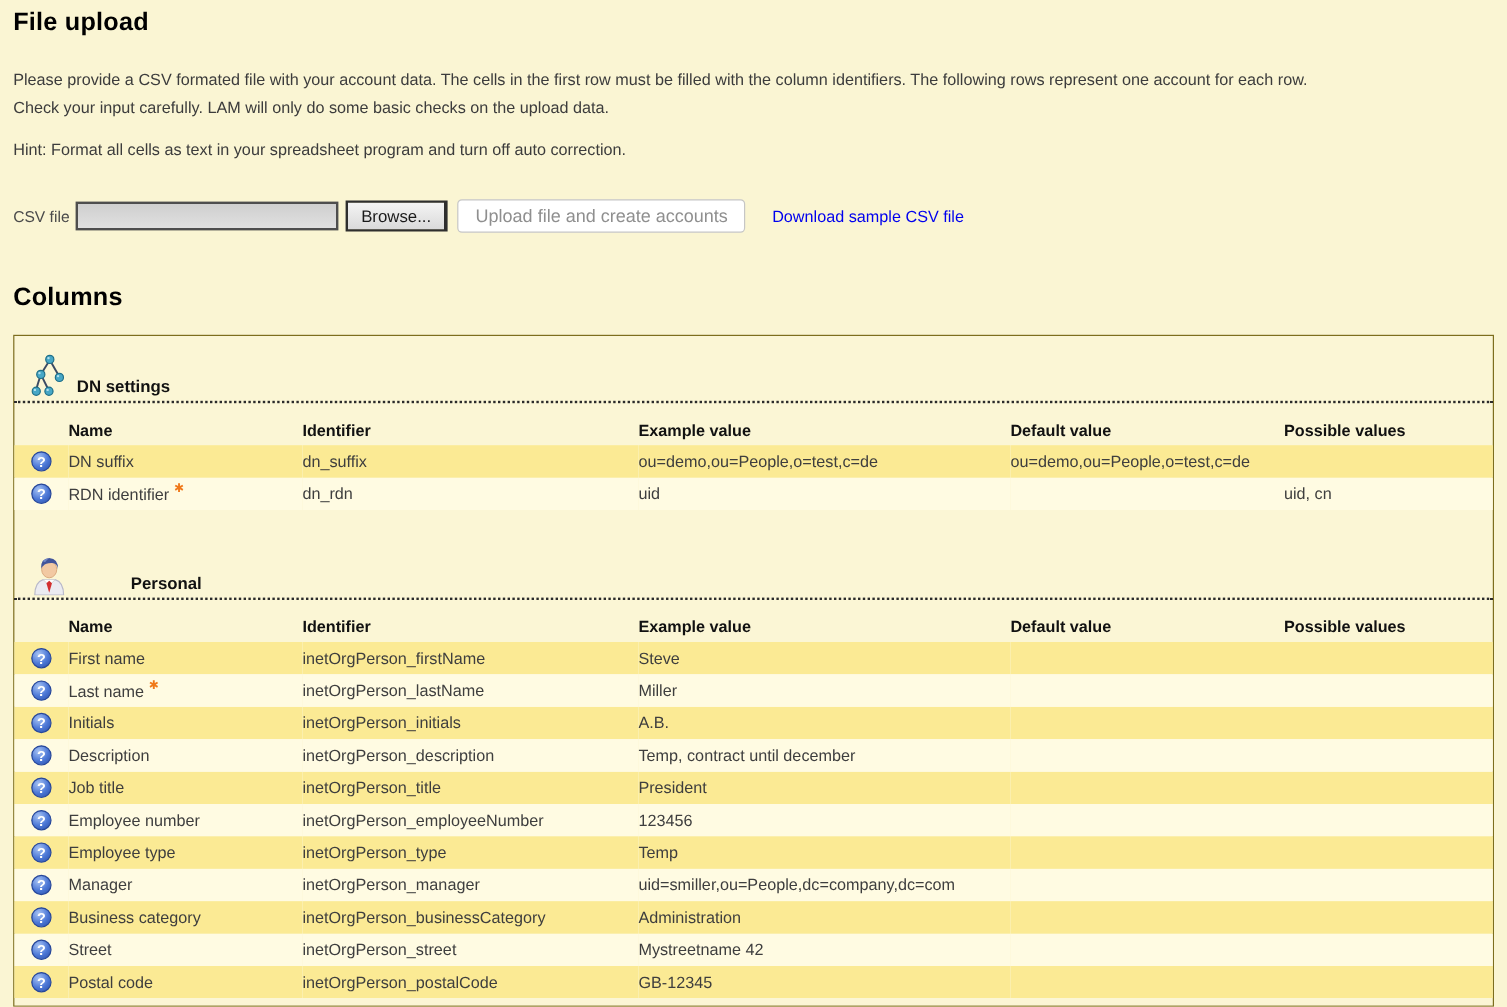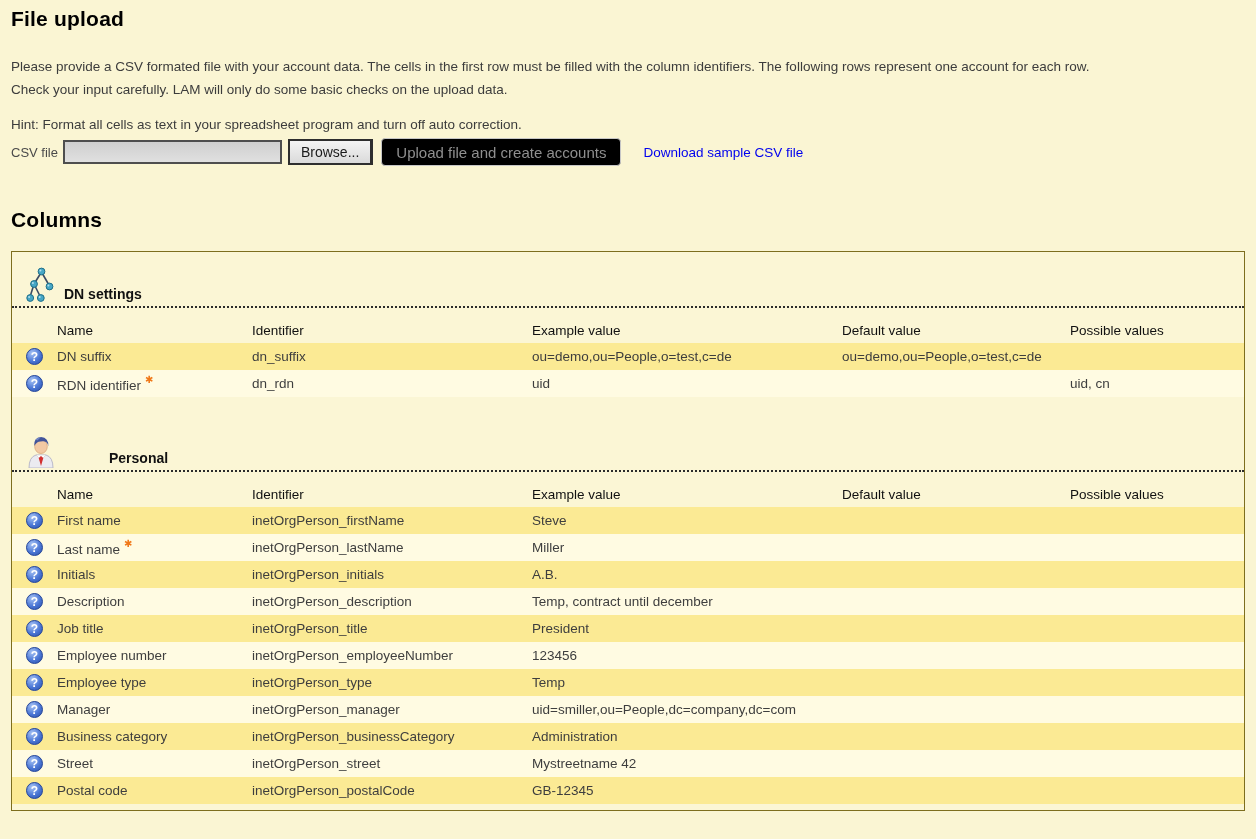--- a/index.html
+++ b/index.html
@@ -11,40 +11,40 @@
   }
   .page { padding: 0 11px; }
 
   h1.pg-title { font-size: 21px; font-weight: bold; color: #000; letter-spacing: 0.2px; }
   #file-upload-title { padding-top: 7px; }
   #columns-title { padding-top: 41px; }
 
   .intro { margin-top: 24px; font-size: 13.5px; line-height: 23px; color: #3c3c3c; }
   .hint  { margin-top: 12px; font-size: 13.5px; line-height: 23px; color: #3c3c3c; }
 
-  .csv-row { margin-top: 1px; display: flex; align-items: center; height: 30px; }
+  .csv-row { margin-top: 29px; display: flex; align-items: center; height: 30px; }
   .csv-label { font-size: 13px; color: #4a4a4a; margin-right: 5px; }
   .file-text {
     width: 219px; height: 24px;
     background: linear-gradient(#cfcfcf, #e0e0e0);
     border: 2px solid #4e4e4e;
     border-radius: 0;
     font-size: 13px; padding: 0 4px; color: #222;
     outline: none;
   }
   .browse-btn {
     margin-left: 6px; height: 26px; padding: 0 11px;
     background: linear-gradient(#f4f4f4, #dadada);
     border: 2px solid #2e2e2e; border-right-width: 3px;
     font-size: 14px; color: #1a1a1a;
     font-family: inherit; cursor: pointer;
   }
   .upload-btn {
     margin-left: 8px; height: 28px; padding: 0 14px;
-    background: #000000;
+    background: #ffffff;
     border: 1px solid #c6c6c6; border-radius: 4px;
     font-size: 15px; color: #8f8f8f;
     font-family: inherit; cursor: pointer;
   }
   .sample-link { margin-left: 22px; font-size: 13.5px; color: #0000ee; text-decoration: none; cursor: pointer; }
 
   .columns-box {
     margin-top: 19px;
     border: 1px solid #7d6e1e;
     background: #FBF6D5;
@@ -55,21 +55,21 @@
     display: flex; align-items: flex-end;
     padding: 14px 0 2px 14px;
     border-bottom: 2px dotted #2b2b2b;
   }
   .section + .section .section-header { padding-top: 36px; gap: 46px; }
   .section-icon { display: inline-block; margin-right: 7px; line-height: 0; }
   .section-title { font-size: 14px; font-weight: bold; color: #111; padding-bottom: 2px; }
 
   table.cols-table { width: 100%; border-collapse: collapse; table-layout: fixed; }
   .cols-table th {
-    text-align: left; font-size: 13.5px; font-weight: normal; color: #111;
+    text-align: left; font-size: 13.5px; font-weight: bold; color: #111;
     padding: 15px 0 5px 0; white-space: nowrap; margin-left: 43px;
   }
   .cols-table td {
     height: 27px; font-size: 13.5px; color: #3e3e3e;
     vertical-align: middle; white-space: nowrap; overflow: hidden;
   }
   tr.row-dark  td { background: #FBEA94; }
   tr.row-light td { background: #FFFBE2; }
   td.c-icon, th.c-icon { text-align: center; }
 

